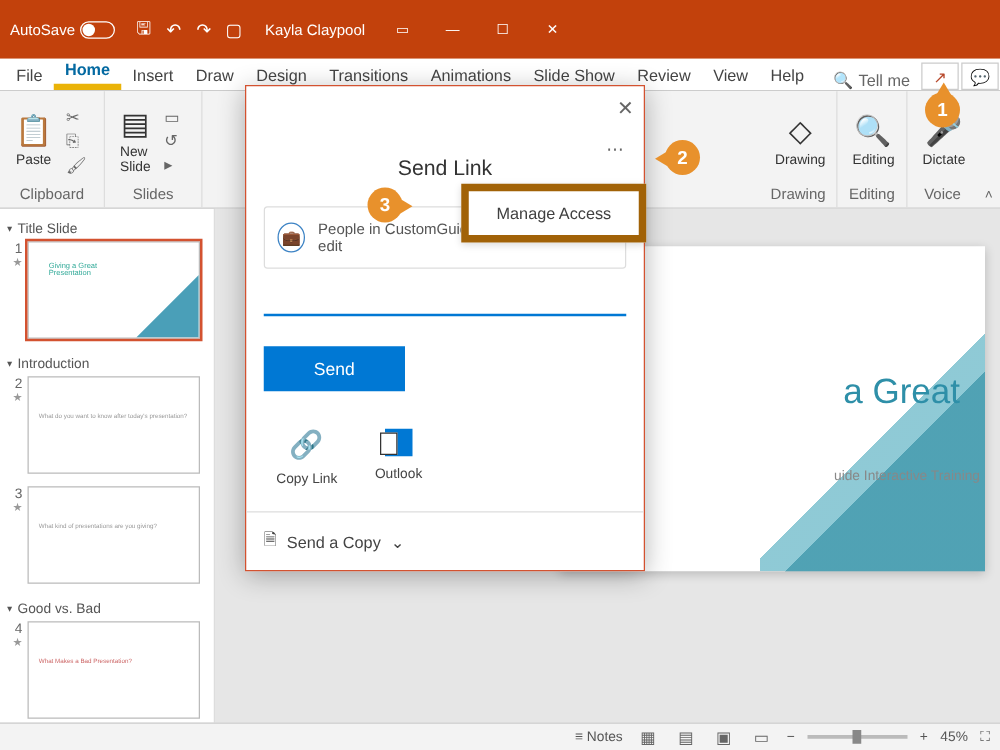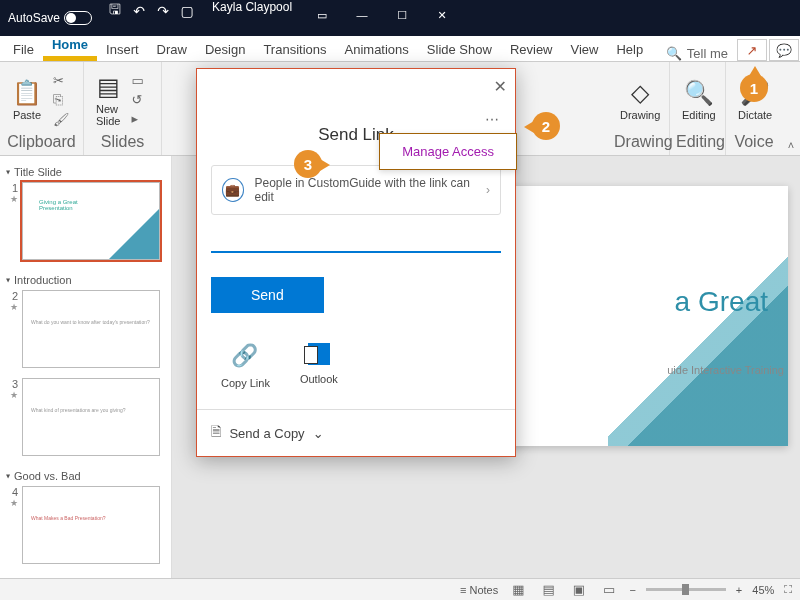--- a/index.html
+++ b/index.html
@@ -1,35 +1,35 @@
 <!DOCTYPE html>
 <html><head>
 <meta charset="utf-8">
 <style>
 *{box-sizing:border-box;margin:0;padding:0;font-family:"Segoe UI",Arial,sans-serif}
 body{width:800px;height:600px;overflow:hidden;background:#fff;position:relative}
-.titlebar{height:36px;background:#0f172a;color:#fff;display:flex;font-size:12px}
+.titlebar{height:47px;background:#c2410c;color:#fff;display:flex;align-items:center;font-size:12px}
 .titlebar .autosave{padding:0 8px;display:flex;align-items:center;gap:4px}
 .titlebar .toggle{width:28px;height:14px;border:1px solid #fff;border-radius:7px;position:relative}
 .titlebar .toggle::after{content:"";position:absolute;width:10px;height:10px;background:#fff;border-radius:50%;top:1px;left:1px}
 .titlebar .qat{display:flex;gap:2px;padding:0 4px}
 .titlebar .qat span{width:22px;height:22px;display:flex;align-items:center;justify-content:center;color:#fff;font-size:14px}
 .titlebar .fname{flex:1;text-align:center}
 .titlebar .user{padding:0 10px}
 .titlebar .winbtns{display:flex}
 .titlebar .winbtns span{width:40px;height:30px;display:flex;align-items:center;justify-content:center;font-size:11px}
 .tabs{height:26px;background:#fff;border-bottom:1px solid #ccc;display:flex;align-items:end;font-size:13px;padding-left:4px}
 .tabs .tab{padding:4px 9px;color:#444;cursor:pointer}
 .tabs .tab.active{color:#0369a1;border-bottom:5px solid #eab308;font-weight:600}
 .tabs .spacer{flex:1}
 .tabs .tellme{display:flex;align-items:center;gap:4px;color:#666;padding:0 8px}
 .tabs .rbtn{width:30px;height:22px;border:1px solid #ccc;margin:0 1px;display:flex;align-items:center;justify-content:center;color:#B7472A}
 .ribbon{height:94px;background:#F3F3F3;border-bottom:1px solid #ccc;display:flex;position:relative}
 .group{border-right:1px solid #ddd;display:flex;flex-direction:column;justify-content:space-between;padding:4px 6px 2px}
-.group .label{font-size:16px;text-align:center;color:#666;padding-bottom:2px}
+.group .label{font-size:12px;text-align:center;color:#666;padding-bottom:2px}
 .group .content{display:flex;gap:4px;flex:1;align-items:center}
 .bigbtn{display:flex;flex-direction:column;align-items:center;gap:2px;padding:2px 6px;font-size:11px;color:#333}
 .bigbtn .ico{font-size:24px}
 .smallbtns{display:flex;flex-direction:column;gap:2px}
 .smallbtns span{font-size:13px;color:#666;padding:1px}
 .main{display:flex;height:428px}
 .thumbpane{width:172px;background:#fff;border-right:1px solid #ddd;overflow-y:auto;padding:6px 4px;font-size:11px}
 .section{color:#555;padding:4px 2px;display:flex;align-items:center;gap:4px}
 .section::before{content:"▸";font-size:8px;transform:rotate(90deg);display:inline-block}
 .thumbitem{display:flex;gap:4px;margin-bottom:10px}
@@ -43,21 +43,21 @@
 .slidearea{flex:1;background:#E6E6E6;display:flex;align-items:center;justify-content:center;position:relative;overflow:hidden}
 .slide{width:340px;height:260px;background:#fff;position:absolute;right:12px;top:30px;box-shadow:0 2px 8px rgba(0,0,0,0.2);overflow:hidden}
 .slide .tri1{position:absolute;right:-40px;bottom:-40px;width:220px;height:260px;background:linear-gradient(135deg,transparent 50%,#2E7A8F 50%)}
 .slide .tri2{position:absolute;right:0;bottom:0;width:180px;height:200px;background:linear-gradient(135deg,transparent 50%,#5FB3C4 50%);opacity:0.7}
 .slide .title{position:absolute;right:20px;top:100px;text-align:right;font-size:28px;color:#2E8FA8;font-weight:300}
 .slide .sub{position:absolute;right:4px;top:178px;font-size:11px;color:#888}
 .dialog{position:absolute;left:196px;top:68px;width:320px;background:#fff;border:1px solid #D35230;box-shadow:0 4px 20px rgba(0,0,0,0.3);z-index:10}
 .dialog .close{position:absolute;right:8px;top:8px;font-size:16px;color:#666;cursor:pointer}
 .dialog .head{text-align:center;padding:56px 0 12px;font-size:17px;color:#333;position:relative}
 .dialog .more{position:absolute;right:14px;top:42px;color:#666;font-size:14px;letter-spacing:2px;cursor:pointer}
-.dialog .manage{position:absolute;right:-2px;top:64px;background:#fff;border:1px solid #a16207;padding:10px 22px;font-size:13px;color:#a21caf;box-shadow:0 2px 6px rgba(0,0,0,0.15)}
+.dialog .manage{position:absolute;right:-2px;top:78px;background:#fff;border:6px solid #a16207;padding:10px 22px;font-size:13px;color:#404040;box-shadow:0 2px 6px rgba(0,0,0,0.15)}
 .permbox{margin:8px 14px;border:1px solid #ddd;border-radius:3px;padding:10px;display:flex;align-items:center;gap:10px;font-size:12px;color:#555}
 .permbox .picon{width:24px;height:24px;border:1.5px solid #3b82c4;border-radius:50%;display:flex;align-items:center;justify-content:center;color:#3b82c4;font-size:12px}
 .permbox .chev{margin-left:auto;color:#999}
 .recipients{margin:14px 14px 4px;border-bottom:2px solid #0078D4;height:24px}
 .msg{margin:20px 14px 10px;font-size:13px;color:#888}
 .sendbtn{margin:20px 14px;background:#0078D4;color:#fff;padding:10px 40px;font-size:14px;display:inline-block;cursor:pointer}
 .sharerow{display:flex;gap:30px;padding:10px 24px 20px}
 .shareitem{display:flex;flex-direction:column;align-items:center;gap:8px;font-size:11px;color:#444}
 .shareitem .sico{font-size:22px;color:#333}
 .dialog .footer{border-top:1px solid #ddd;padding:12px 14px;font-size:13px;color:#444;display:flex;align-items:center;gap:8px}

